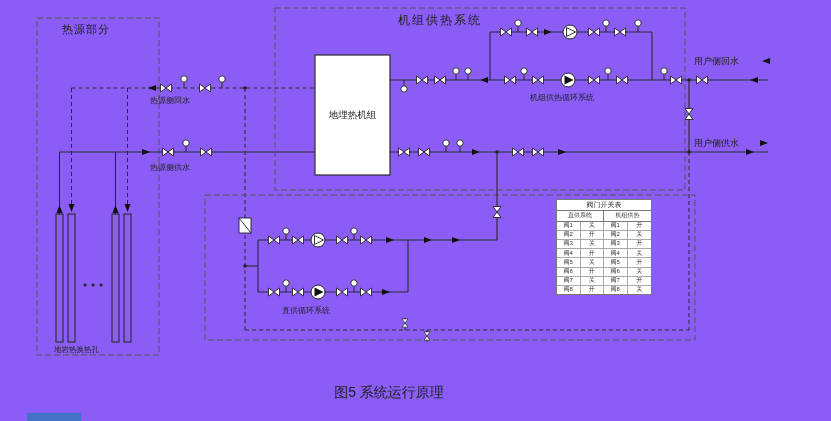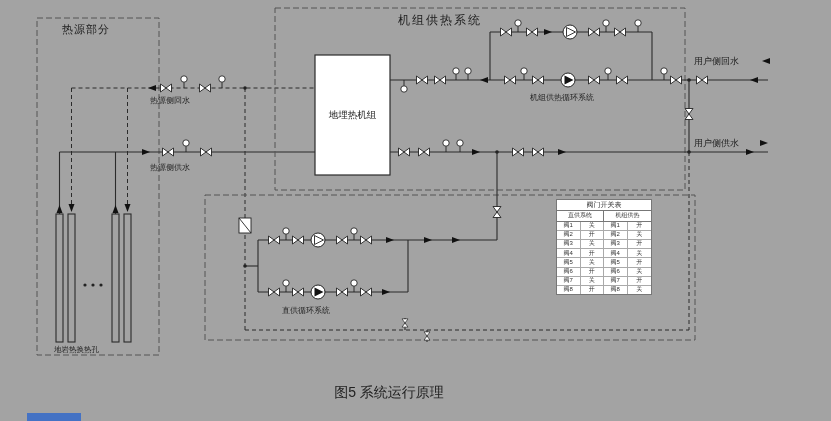--- a/index.html
+++ b/index.html
@@ -1,16 +1,16 @@
 <!DOCTYPE html>
 <html><head>
 <meta charset="utf-8">
 <style>
   html,body{margin:0;padding:0;background:#fff;}
-  .page{position:relative;width:831px;height:421px;background:#a3a3a3;overflow:hidden;
+  .page{position:relative;width:831px;height:421px;background:#8b5cf6;overflow:hidden;
         font-family:"Liberation Sans", sans-serif;color:#222;}
   .diagram{position:absolute;left:0;top:0;width:831px;height:372px;}
   svg{position:absolute;left:0;top:0;}
   .l{stroke:#2b2b2b;stroke-width:1.1;fill:none;}
   .d{stroke:#2b2b2b;stroke-width:1;fill:none;stroke-dasharray:4 3;}
   .box{fill:none;stroke:#555;stroke-width:1;stroke-dasharray:6 3;}
   .solidbox{fill:#fff;stroke:#2b2b2b;stroke-width:1.2;}
   .dot{fill:#222;}
   text{fill:#222;font-family:"Liberation Sans", sans-serif;}
   .t7{font-size:7.5px;} .t8{font-size:8px;} .t9{font-size:9px;}

